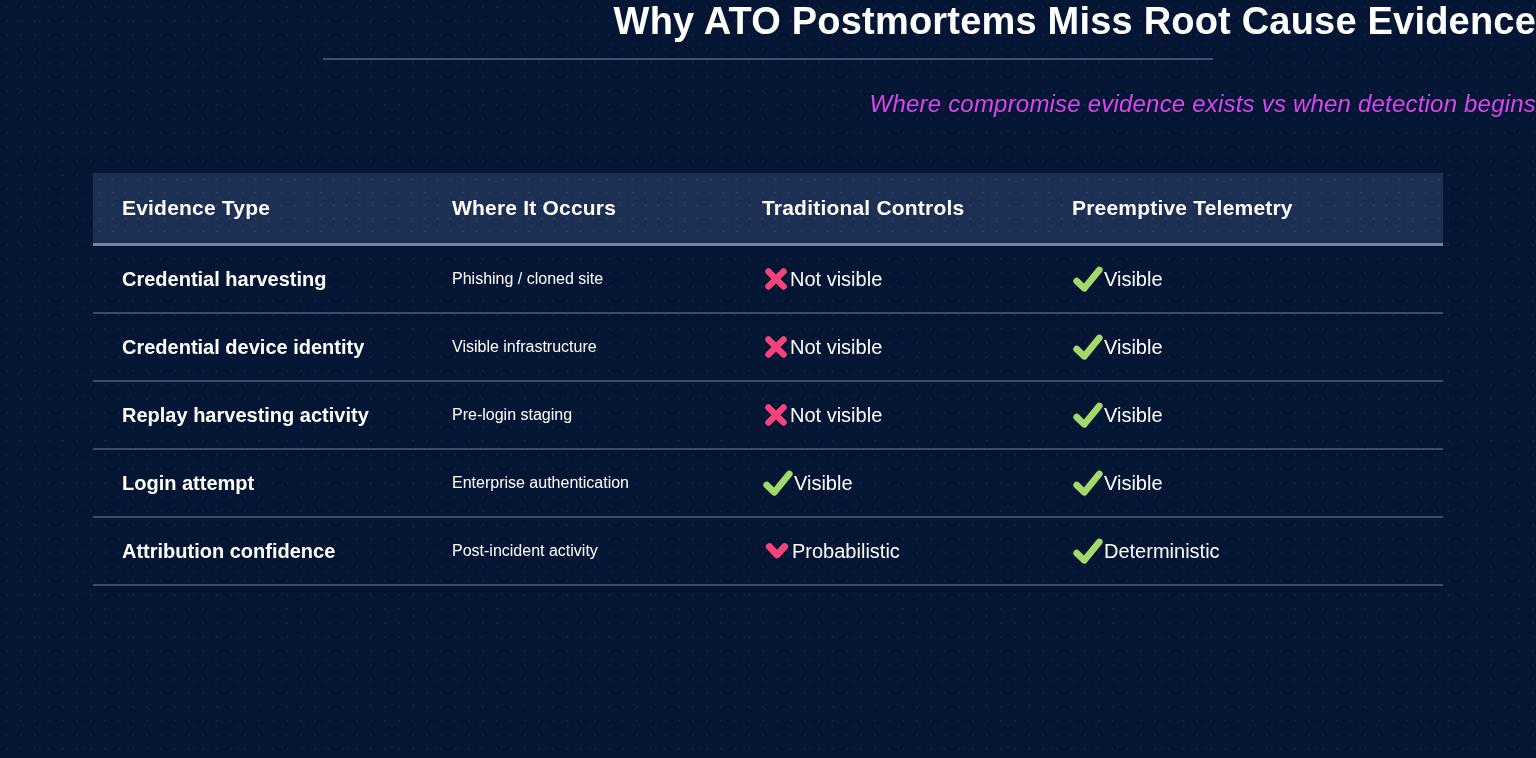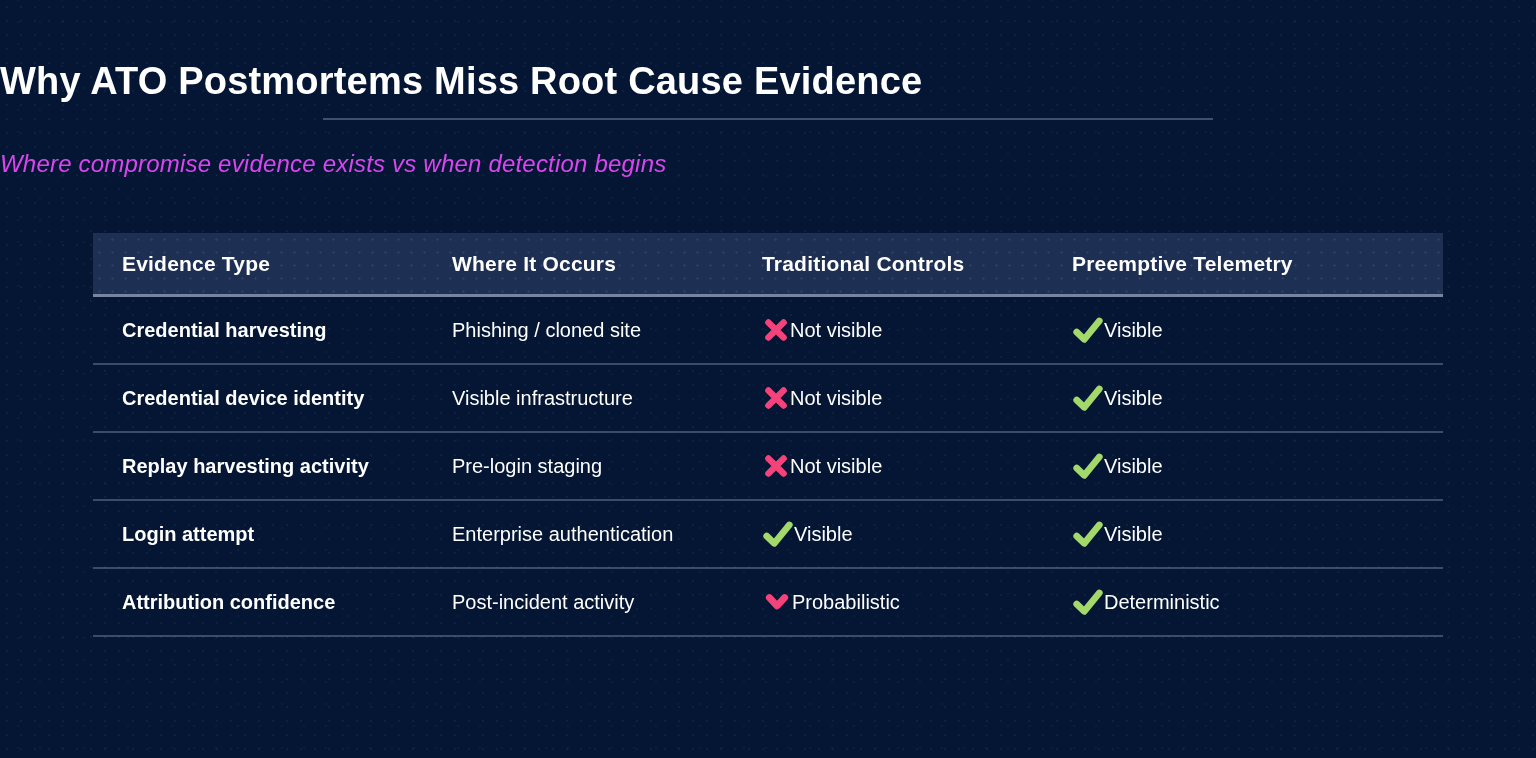--- a/index.html
+++ b/index.html
@@ -7,21 +7,21 @@
   body {
     background-color: #041634;
     background-image:
       radial-gradient(circle, rgba(150,170,210,0.07) 1px, transparent 1.4px),
       radial-gradient(circle, rgba(150,170,210,0.05) 1px, transparent 1.4px);
     background-size: 14px 14px, 22px 22px;
     background-position: 0 0, 7px 11px;
     font-family: "Liberation Sans", sans-serif;
     color: #ffffff;
   }
-  .header-block { text-align: left; padding-top: 60px; }
+  .header-block { text-align: right; }
   .page-title {
     font-size: 38px;
     font-weight: bold;
     letter-spacing: 0.2px;
     color: #ffffff;
   }
   .title-divider {
     width: 890px;
     height: 2px;
     margin: 15px auto 0;
@@ -39,37 +39,37 @@
     width: 1350px;
     margin: 55px auto 0;
   }
   .t-row {
     display: grid;
     grid-template-columns: 330px 310px 310px 1fr;
     align-items: center;
     padding-left: 29px;
   }
   .t-head {
-    height: 64px;
+    height: 73px;
     background: #1e2f54;
     border-bottom: 3px solid #76849f;
     background-image: radial-gradient(circle, rgba(170,190,225,0.10) 1px, transparent 1.4px);
     background-size: 13px 13px;
   }
   .t-head .h-cell {
     font-size: 21px;
     font-weight: bold;
     letter-spacing: 0.2px;
   }
   .t-body-row {
     height: 68px;
     border-bottom: 2px solid rgba(126,142,173,0.45);
   }
   .c-evidence { font-size: 20px; font-weight: bold; }
-  .c-where { font-size: 20px; font-weight: normal; }
+  .c-where { font-size: 16px; font-weight: normal; }
   .c-status { display: flex; align-items: center; }
   .c-status .status-label { font-size: 20px; font-weight: normal; }
   .icon { display: inline-flex; flex: 0 0 auto; }
   .icon svg { display: block; }
   .icon-cross   { color: #f4437a; }
   .icon-check   { color: #a3d86a; }
   .icon-chevron { color: #f4437a; }
 </style>
 </head>
 <body>

